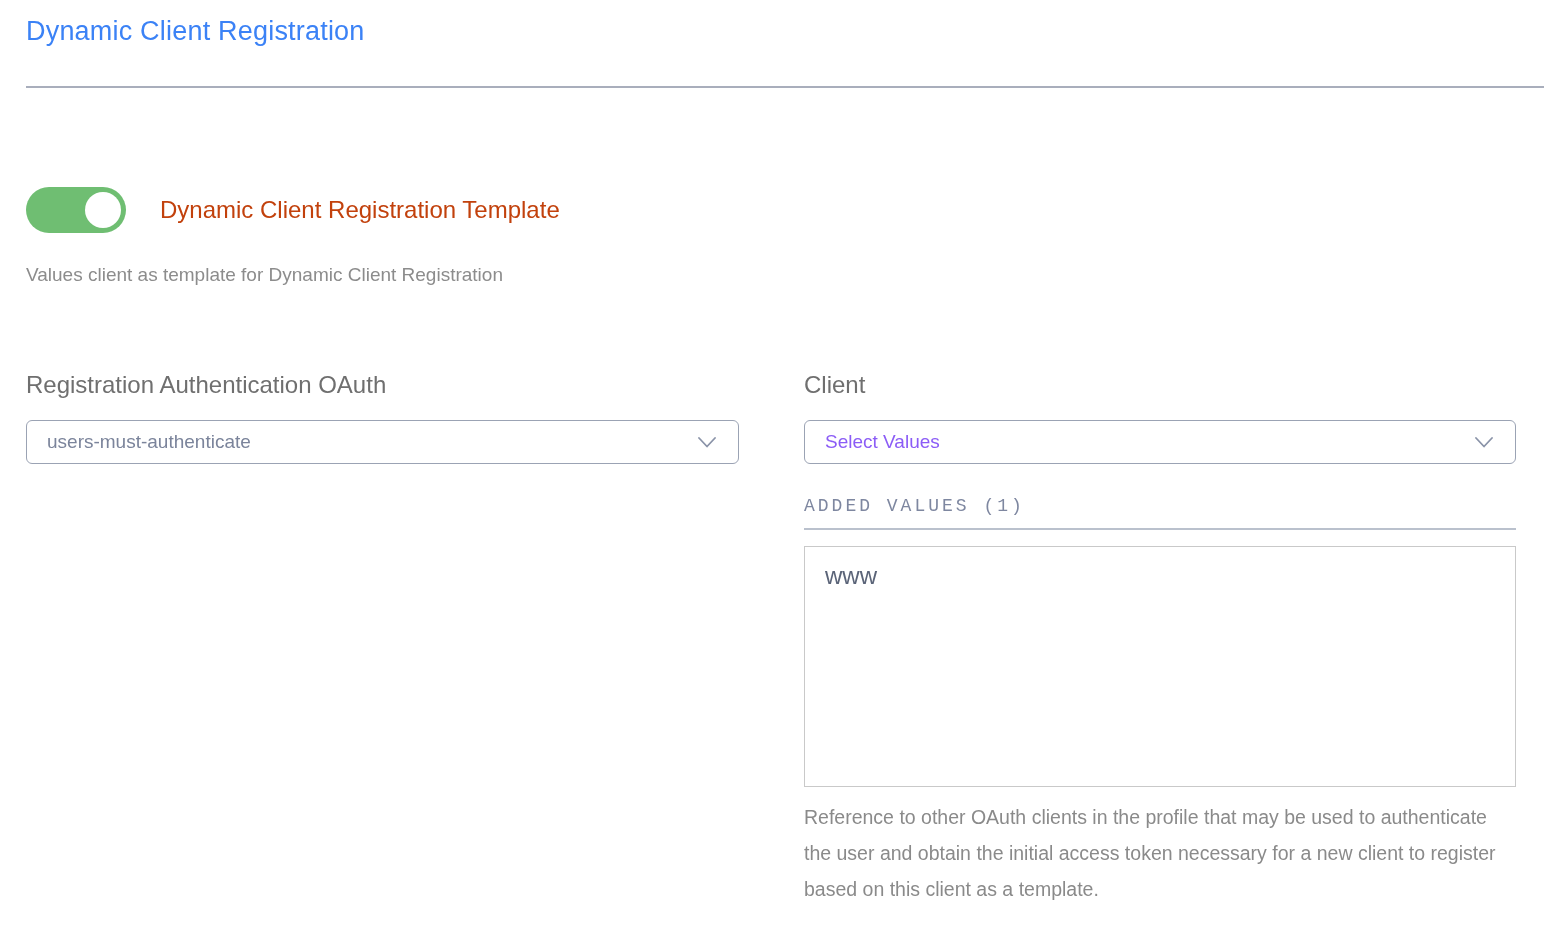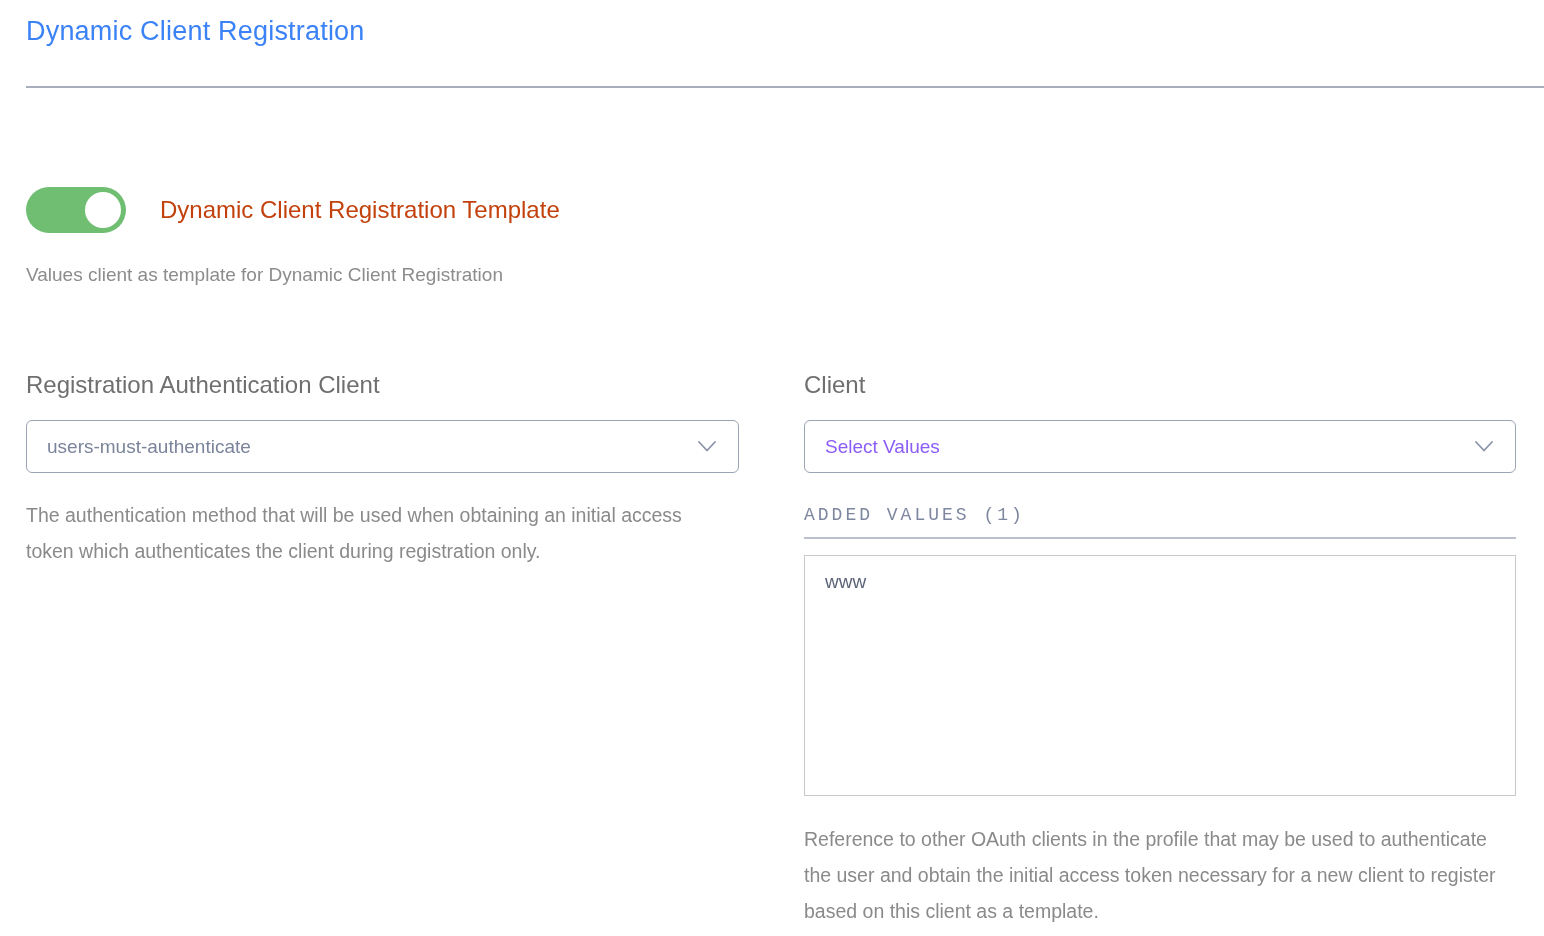--- a/index.html
+++ b/index.html
@@ -66,21 +66,21 @@
     grid-template-columns: 713px 712px;
     column-gap: 65px;
   }
   .field-heading {
     font-size: 24px;
     font-weight: 400;
     color: #6f6f6f;
     margin-bottom: 21px;
   }
   .select {
-    height: 53px;
+    height: 44px;
     border: 1.5px solid #9ba3b4;
     border-radius: 6px;
     background: #ffffff;
     display: flex;
     align-items: center;
     justify-content: space-between;
     padding: 0 22px 0 20px;
     cursor: pointer;
   }
   .select-value { font-size: 19px; color: #7b849b; }
@@ -107,25 +107,25 @@
   }
   .av-box {
     margin-top: 16px;
     height: 241px;
     border: 1.5px solid #c9c9c9;
     background: #ffffff;
     padding: 15px 20px;
     overflow-y: auto;
   }
   .av-item {
-    font-size: 19px;
+    font-size: 24px;
     color: #5b6478;
     cursor: pointer;
   }
-  .clients-help { margin-top: 25px; max-width: 712px; }
+  .clients-help { margin-top: 12px; max-width: 712px; }
 </style>
 </head>
 <body>
 
 <div class="page">
 
   <h1 class="page-title">Dynamic Client Registration</h1>
   <hr class="title-divider">
 
   <div class="content">
@@ -134,28 +134,27 @@
       <div class="toggle" role="switch" aria-checked="true">
         <div class="knob"></div>
       </div>
       <span class="toggle-label">Dynamic Client Registration Template</span>
     </div>
     <p class="toggle-desc">Values client as template for Dynamic Client Registration</p>
 
     <div class="columns">
 
       <div class="column">
-        <h2 class="field-heading">Registration Authentication Client</h2>
+        <h2 class="field-heading">Registration Authentication OAuth</h2>
         <div class="select">
           <span class="select-value">users-must-authenticate</span>
           <svg class="chevron" viewBox="0 0 18 11">
             <polyline points="1,1 9,9.5 17,1" fill="none" stroke="#8a93a8" stroke-width="1.8" stroke-linecap="round" stroke-linejoin="round"></polyline>
           </svg>
         </div>
-        <p class="help-text">The authentication method that will be used when obtaining an initial access token which authenticates the client during registration only.</p>
       </div>
 
       <div class="column">
         <h2 class="field-heading">Client</h2>
         <div class="select">
           <span class="select-placeholder">Select Values</span>
           <svg class="chevron" viewBox="0 0 18 11">
             <polyline points="1,1 9,9.5 17,1" fill="none" stroke="#8a93a8" stroke-width="1.8" stroke-linecap="round" stroke-linejoin="round"></polyline>
           </svg>
         </div>

